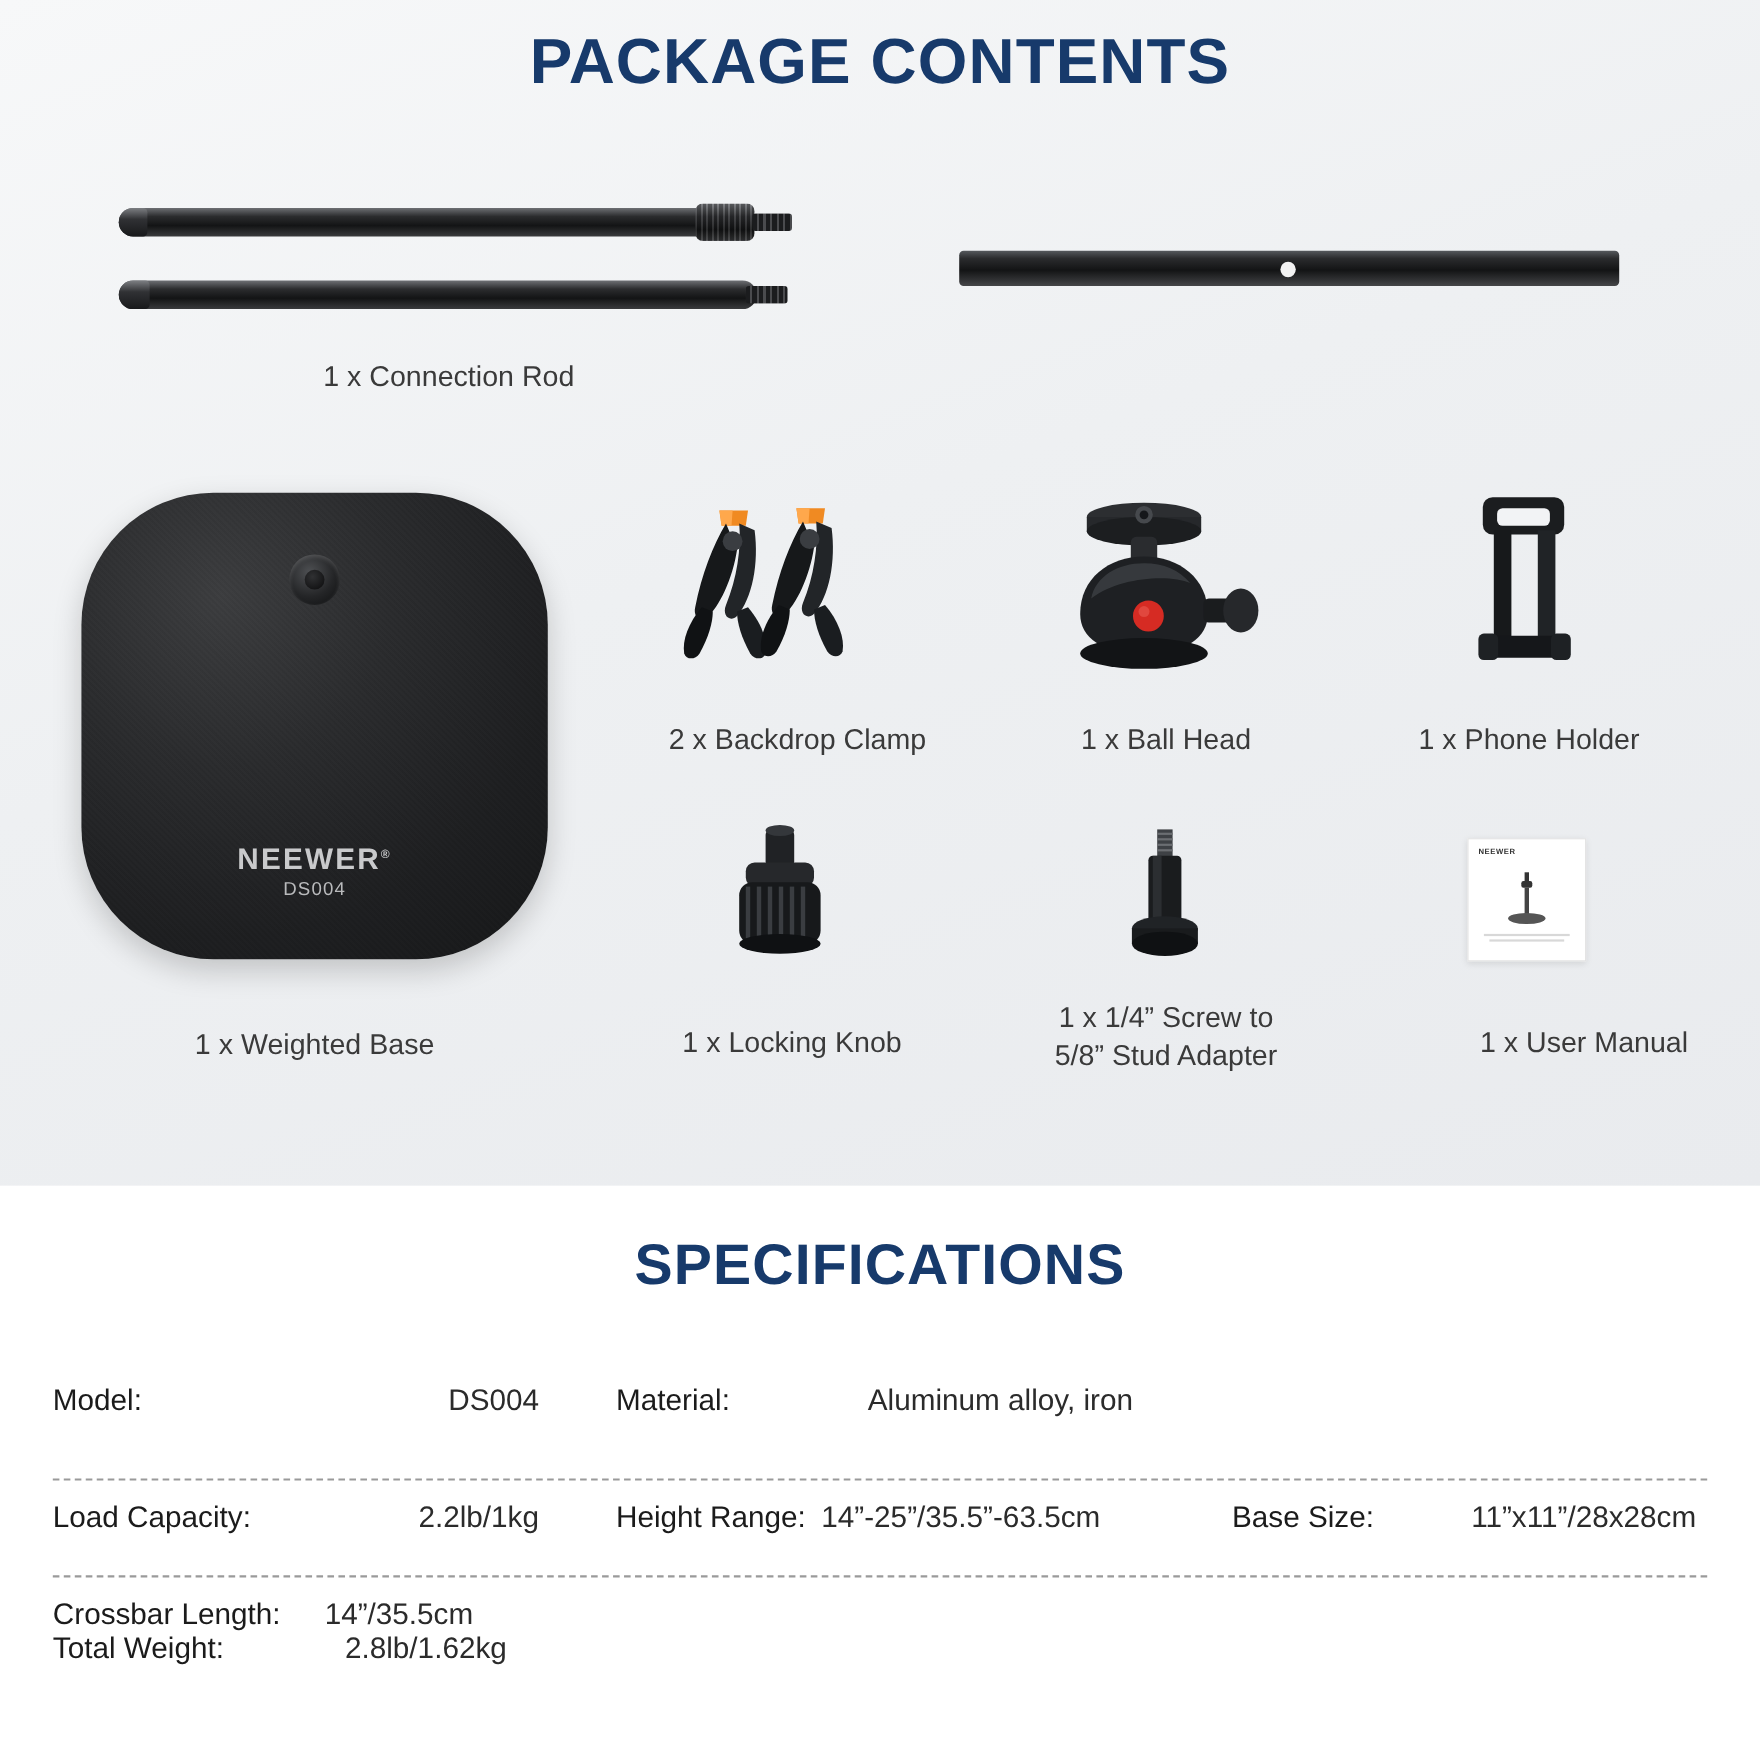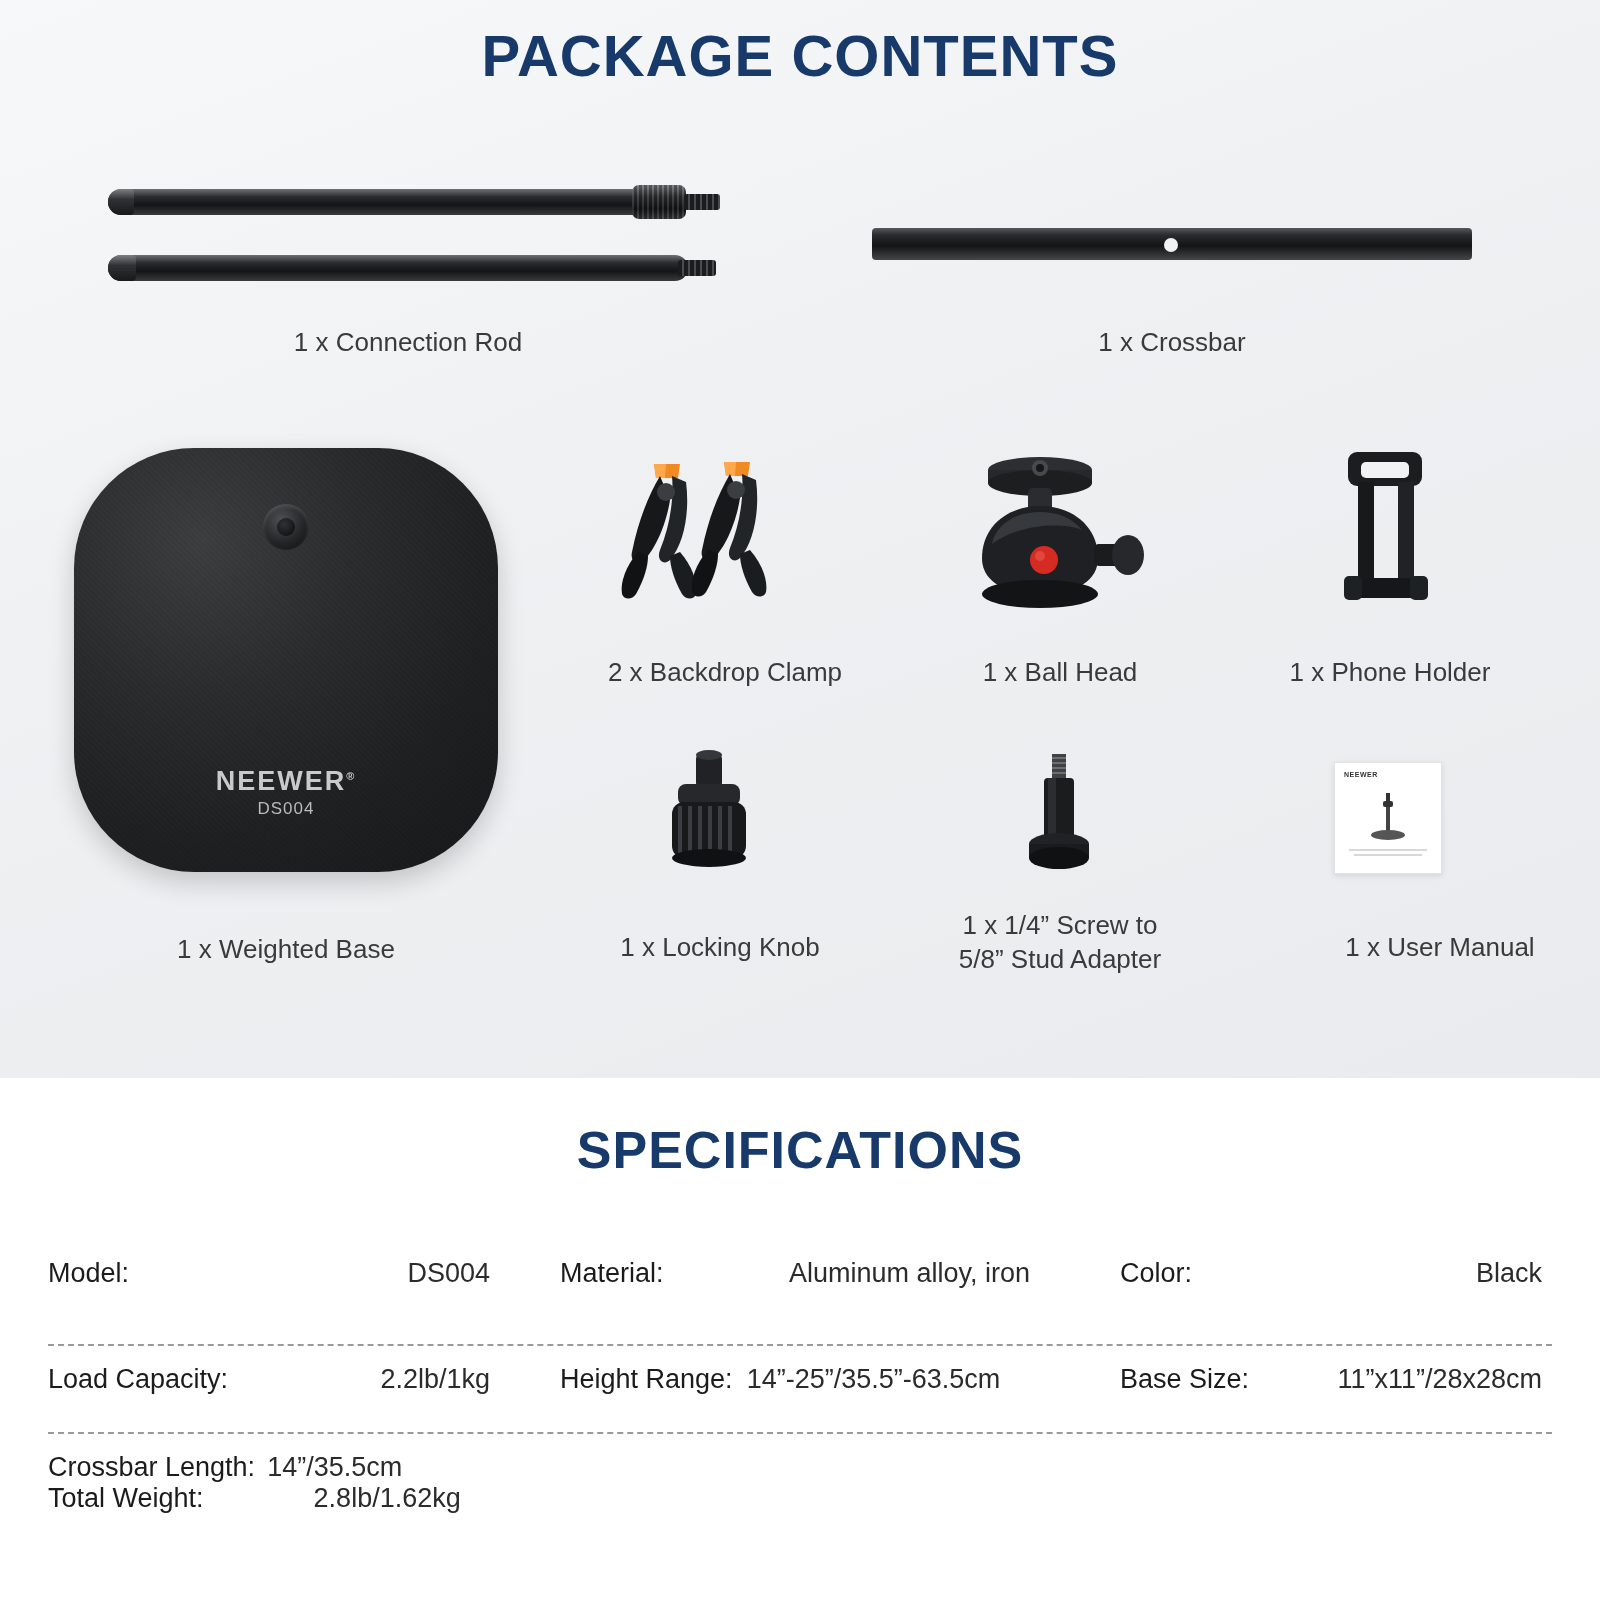--- a/index.html
+++ b/index.html
@@ -206,21 +206,21 @@
   }
   .spec-cell .val {
     font-size: 27px; color: #2b2b2b; white-space: nowrap;
   }
   .c1 { width: 512px; }
   .c2 { width: 560px; }
   .c3 { width: 432px; }
   .c1 .val { margin-left: auto; padding-right: 70px; }
   .c2 .val { margin-left: auto; padding-right: 90px; }
   .c3 .val { margin-left: auto; padding-right: 10px; }
-  .c1.plain .val { margin-left: 12px; padding-right: 0; }
+  .c1.plain .val { margin-left: 40px; padding-right: 0; }
   .c2.plain .val { margin-left: 110px; padding-right: 0; }
 </style>
 </head>
 <body>
 
 <div class="page">
 
   <div class="contents-section">
 
     <div class="section-title">PACKAGE CONTENTS</div>
@@ -234,21 +234,20 @@
     <div class="rod-b">
       <div class="rod-b-tube"></div>
       <div class="rod-b-cap"></div>
       <div class="rod-b-thread"></div>
     </div>
     <div class="caption cap-rod">1 x Connection Rod</div>
 
     <div class="crossbar">
       <div class="crossbar-dot"></div>
     </div>
-    <div class="caption cap-crossbar">1 x Crossbar</div>
 
     <div class="base">
       <div class="base-grain"></div>
       <div class="base-hole"></div>
       <div class="base-brand">
         <div class="bname"><span>NEEWER</span><sup>®</sup></div>
         <div class="bmodel">DS004</div>
       </div>
     </div>
     <div class="caption cap-base">1 x Weighted Base</div>
@@ -375,24 +374,20 @@
 
       <div class="spec-row dashed">
         <div class="spec-cell c1">
           <span class="lbl">Model:</span>
           <span class="val">DS004</span>
         </div>
         <div class="spec-cell c2">
           <span class="lbl">Material:</span>
           <span class="val">Aluminum alloy, iron</span>
         </div>
-        <div class="spec-cell c3">
-          <span class="lbl">Color:</span>
-          <span class="val">Black</span>
-        </div>
       </div>
 
       <div class="spec-row dashed" style="padding-top:18px;">
         <div class="spec-cell c1">
           <span class="lbl">Load Capacity:</span>
           <span class="val">2.2lb/1kg</span>
         </div>
         <div class="spec-cell c2">
           <span class="lbl">Height Range:</span>
           <span class="val" style="padding-right:0;margin-left:14px;">14”-25”/35.5”-63.5cm</span>

